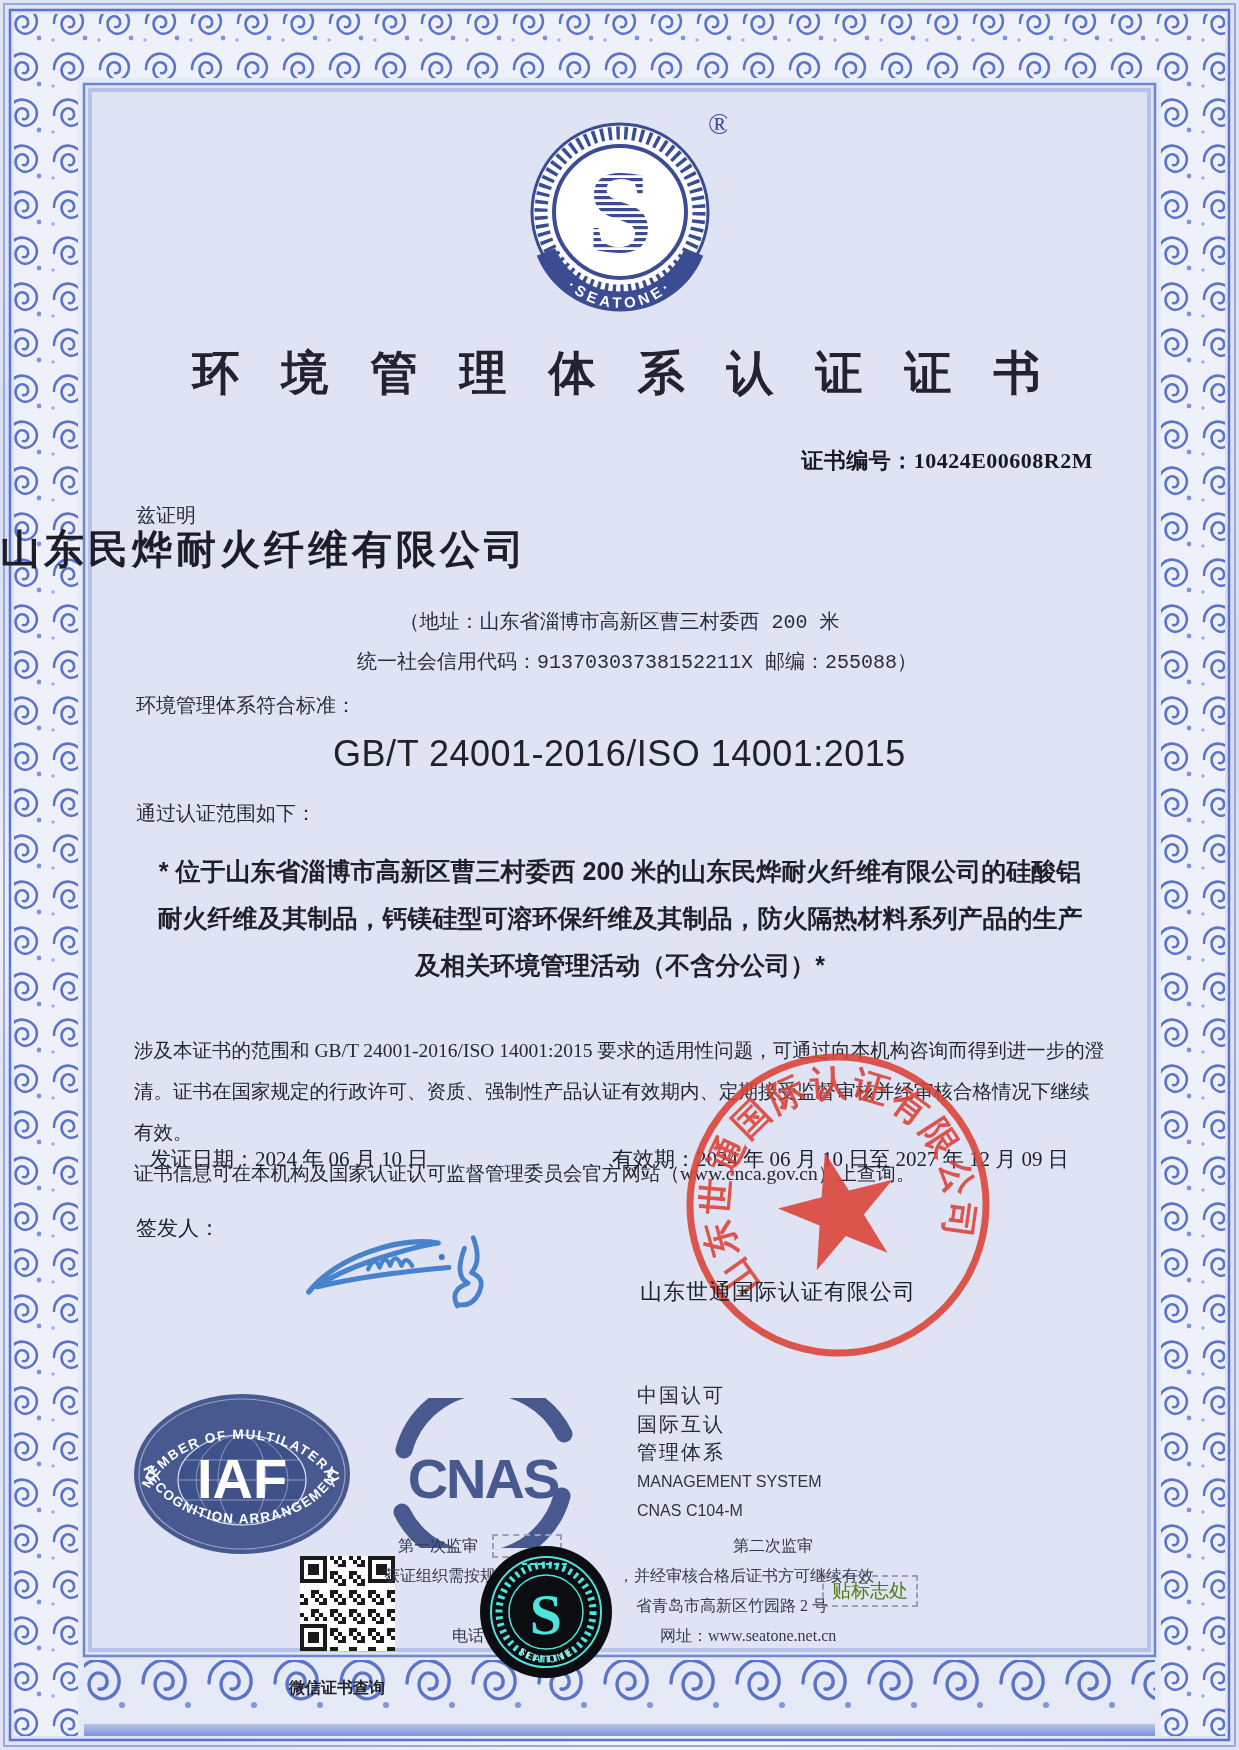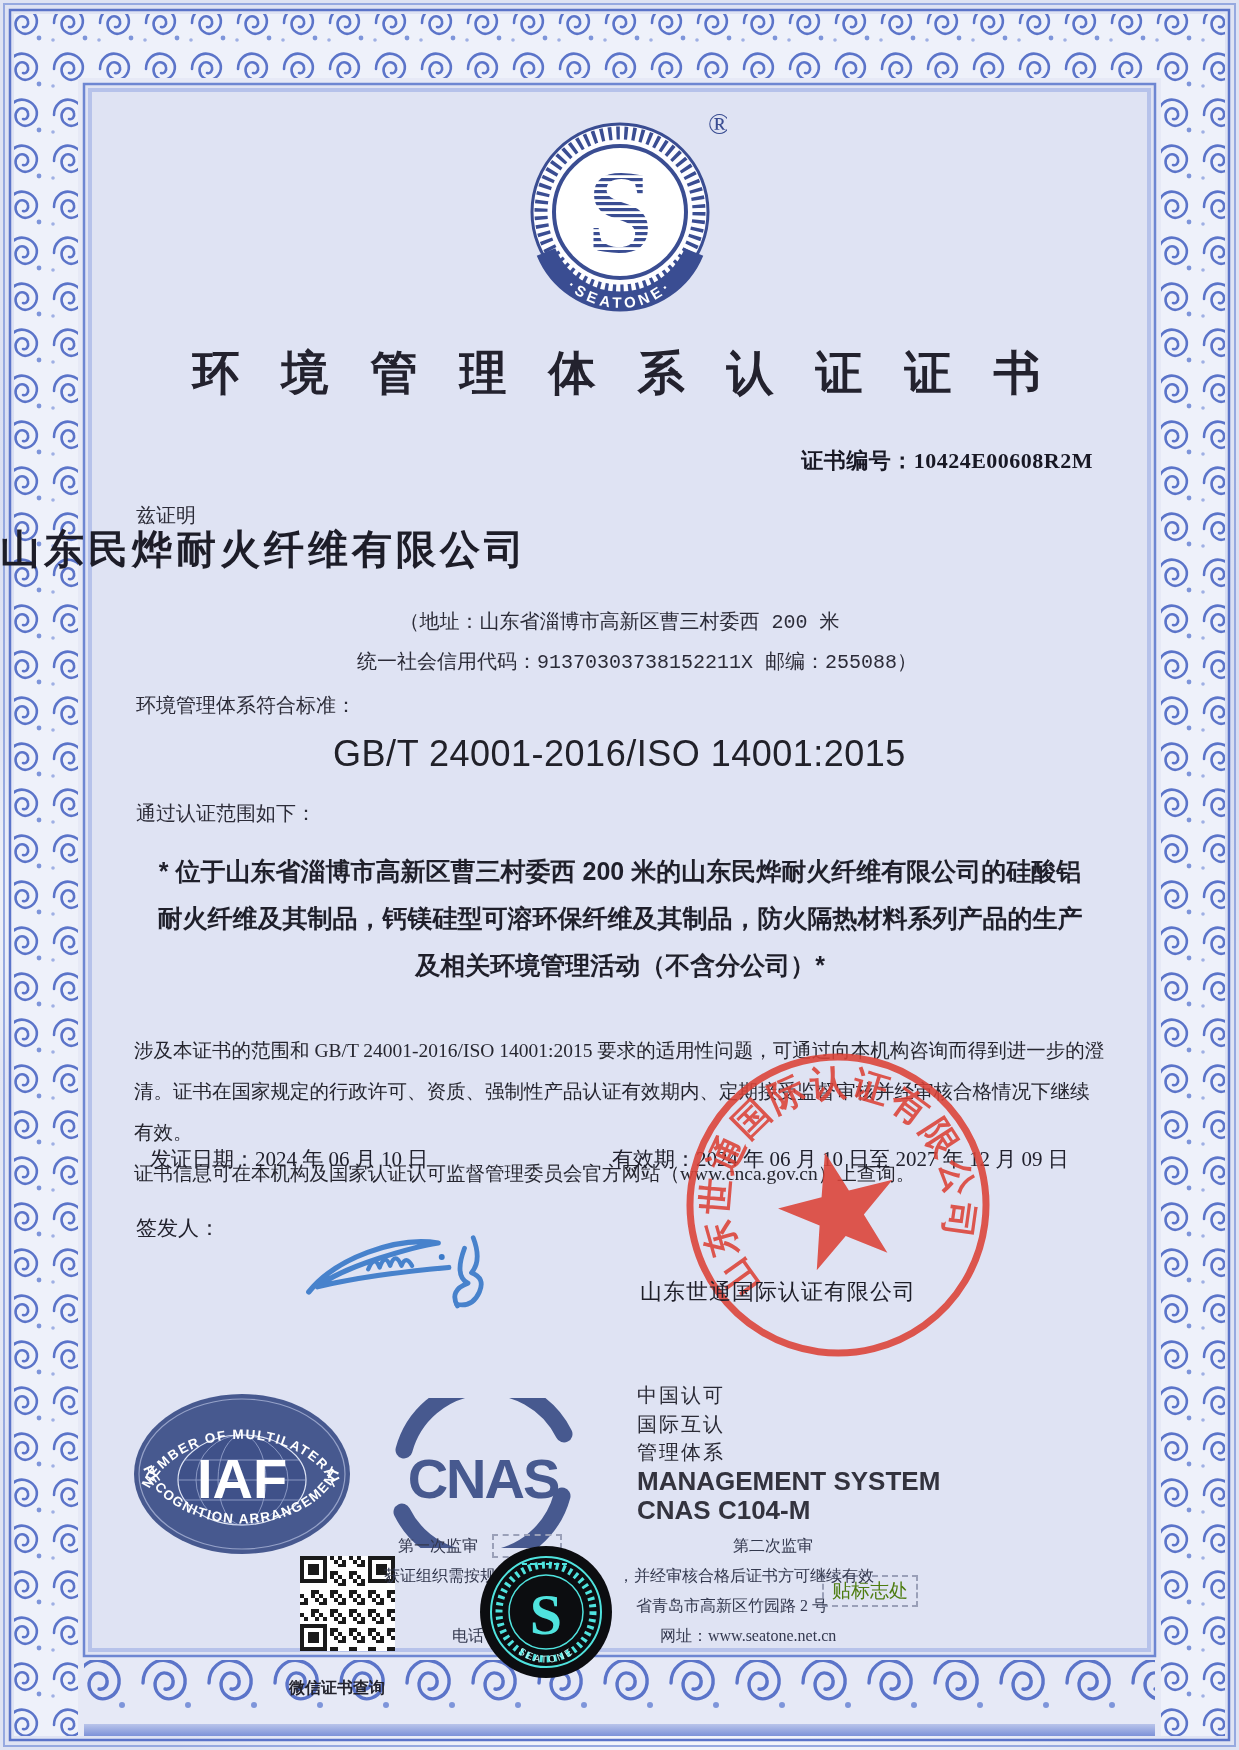--- a/index.html
+++ b/index.html
@@ -27,21 +27,21 @@
   .standard{top:733px;left:0;right:0;text-align:center;font-family:"Liberation Sans",sans-serif;
             font-size:36px;color:#212129;letter-spacing:.5px;}
   .scope{top:848px;left:100px;width:1040px;text-align:center;font-family:"Liberation Sans",sans-serif;
          font-weight:700;font-size:25px;line-height:47px;color:#1f1f2a;}
   .note{top:1030px;left:134px;width:972px;font-size:19.5px;line-height:41px;color:#26262f;}
   .dates{font-size:21px;color:#20202c;}
   .sig-label{top:1214px;left:136px;font-size:21px;}
   .issuer-line{top:1277px;left:640px;font-size:22px;color:#1e1e28;z-index:4;letter-spacing:1px;}
   .accred{top:1381px;left:637px;z-index:3;}
   .accred .cn{font-family:"Liberation Sans",sans-serif;font-size:20px;line-height:28.5px;color:#2a2a35;letter-spacing:2px;}
-  .accred .en{font-family:"Liberation Sans",sans-serif;font-weight:700;font-size:26px;line-height:29px;color:#33333e;}
+  .accred .en{font-family:"Liberation Sans",sans-serif;font-weight:400;font-size:16px;line-height:29px;color:#33333e;}
   .small{font-size:16px;color:#33384e;}
   .dashed-box{display:inline-block;border:2px dashed #9aa0b8;padding:1px 8px;color:#4d7c0f;font-size:19px;margin-top:45px;}
   .dashed-empty{display:inline-block;border:2px dashed #9aa0b8;width:66px;height:20px;vertical-align:middle;}
   .qr-caption{top:1678px;left:262px;width:150px;text-align:center;font-family:"Liberation Sans",sans-serif;
               font-size:16px;font-weight:700;color:#22222c;}
   .stamp{top:1045px;left:678px;width:320px;height:320px;z-index:3;transform:rotate(-14deg);opacity:.88;}
   .signature{top:1222px;left:288px;width:220px;height:105px;z-index:3;}
   .seal{top:1536px;left:476px;width:140px;height:152px;z-index:5;}
 </style>
 </head>

